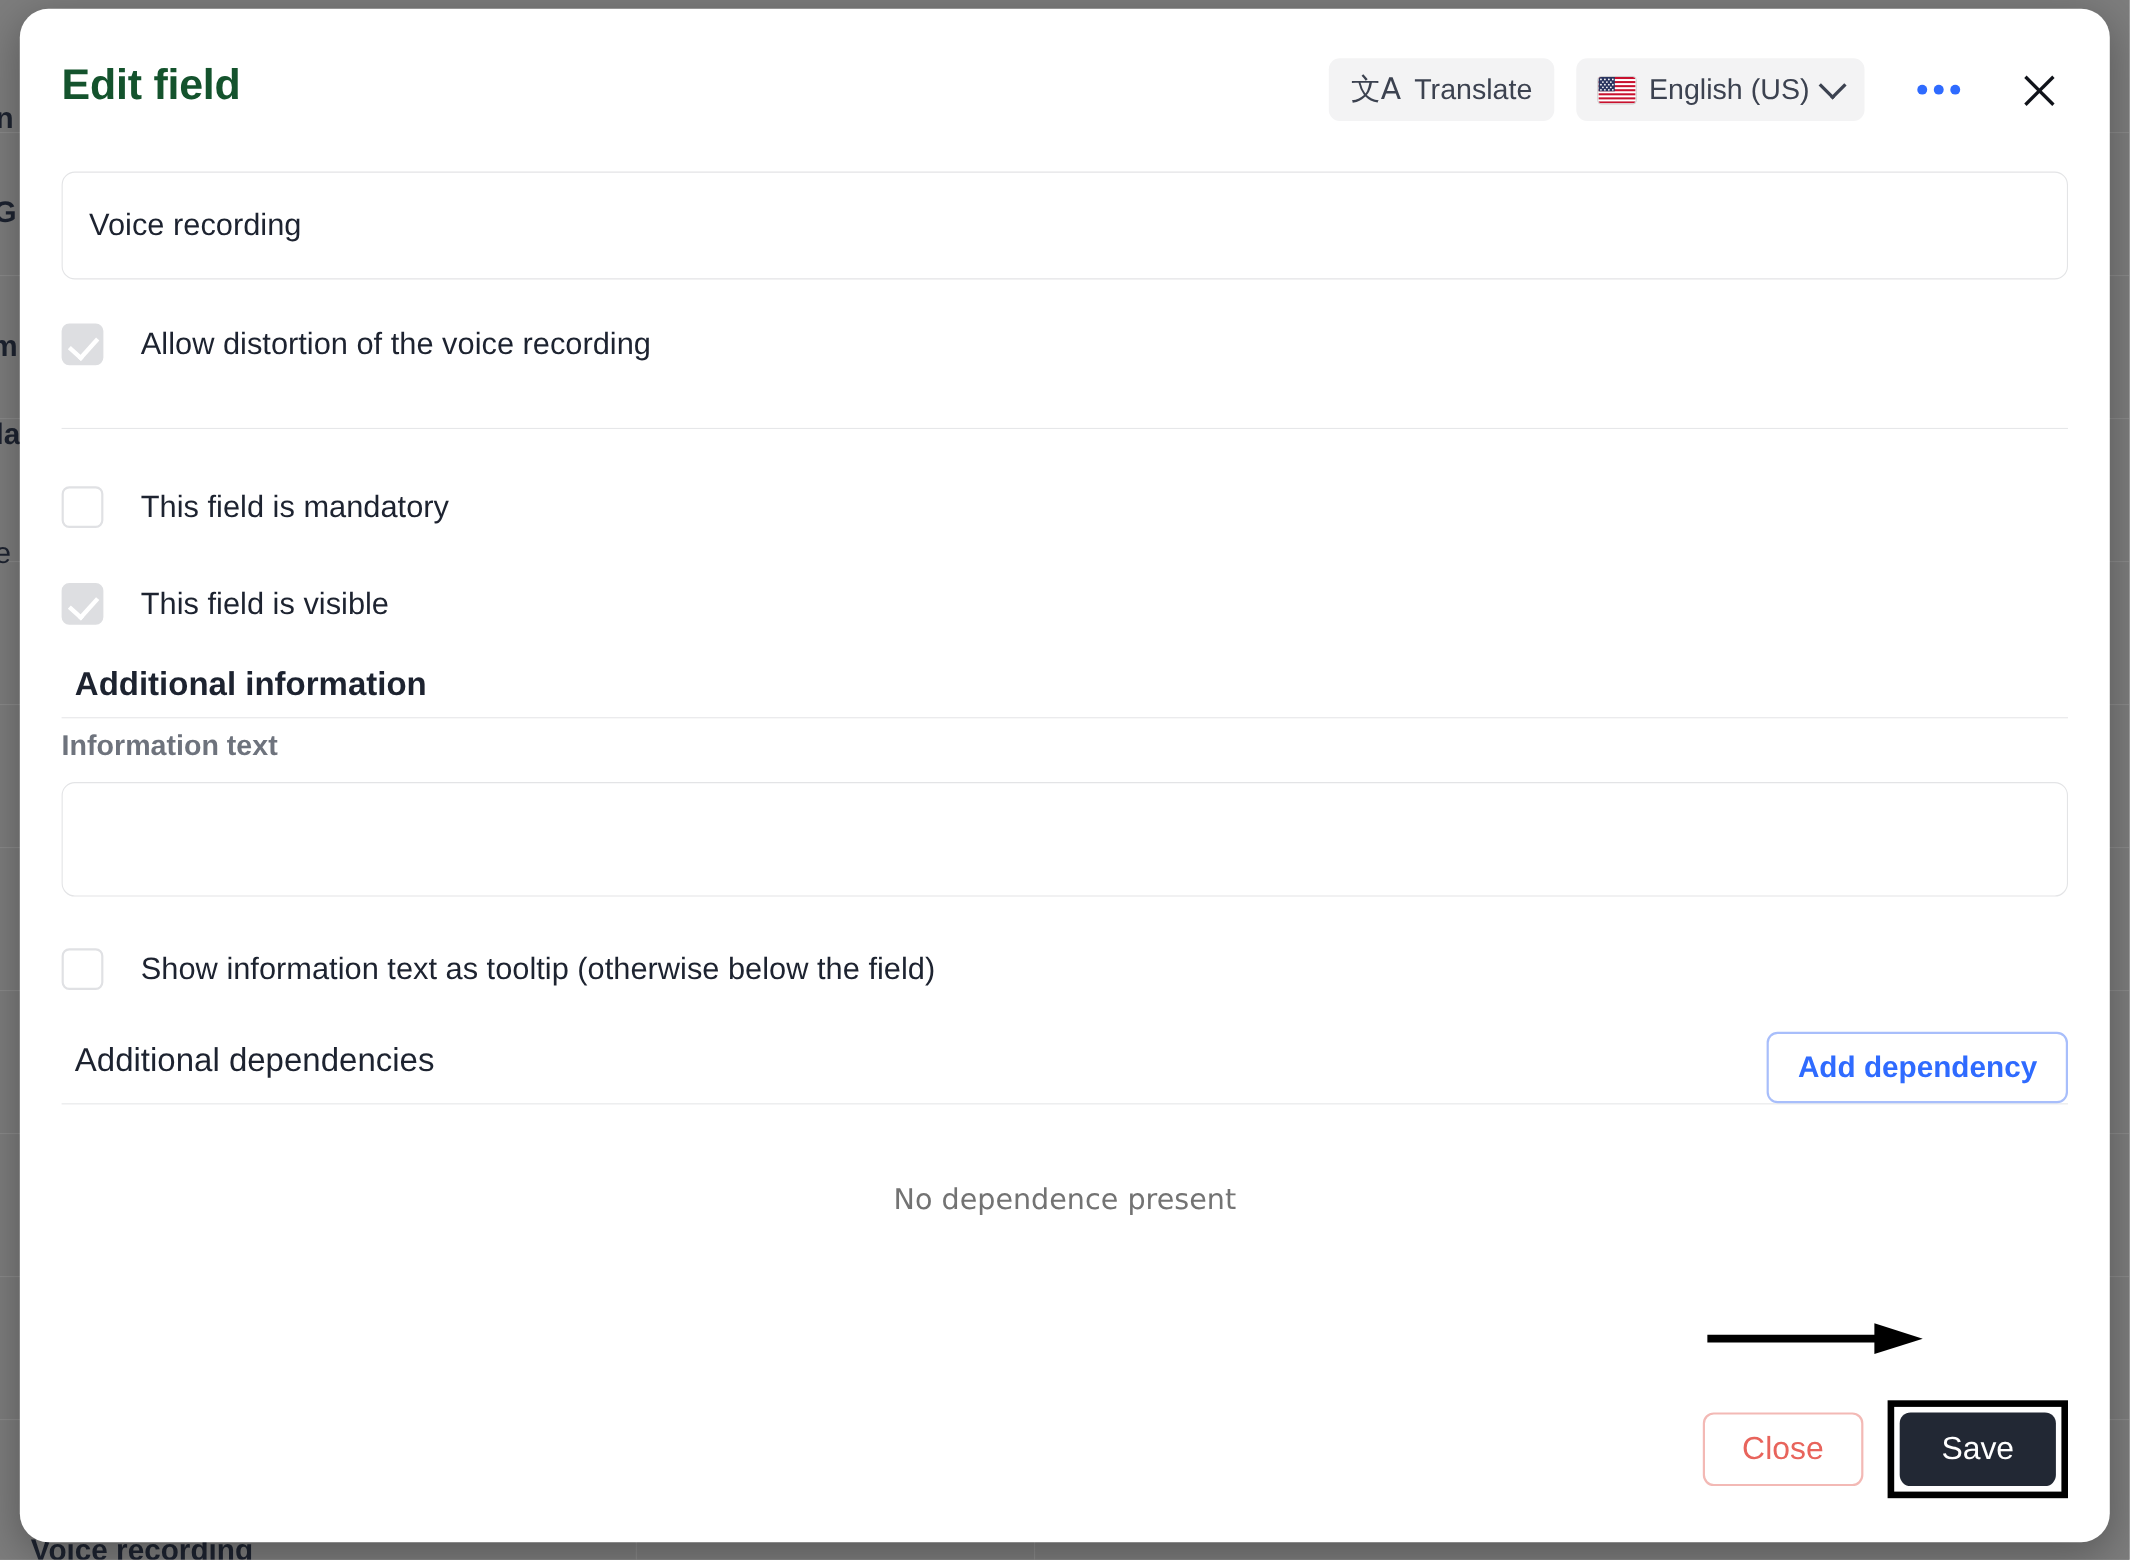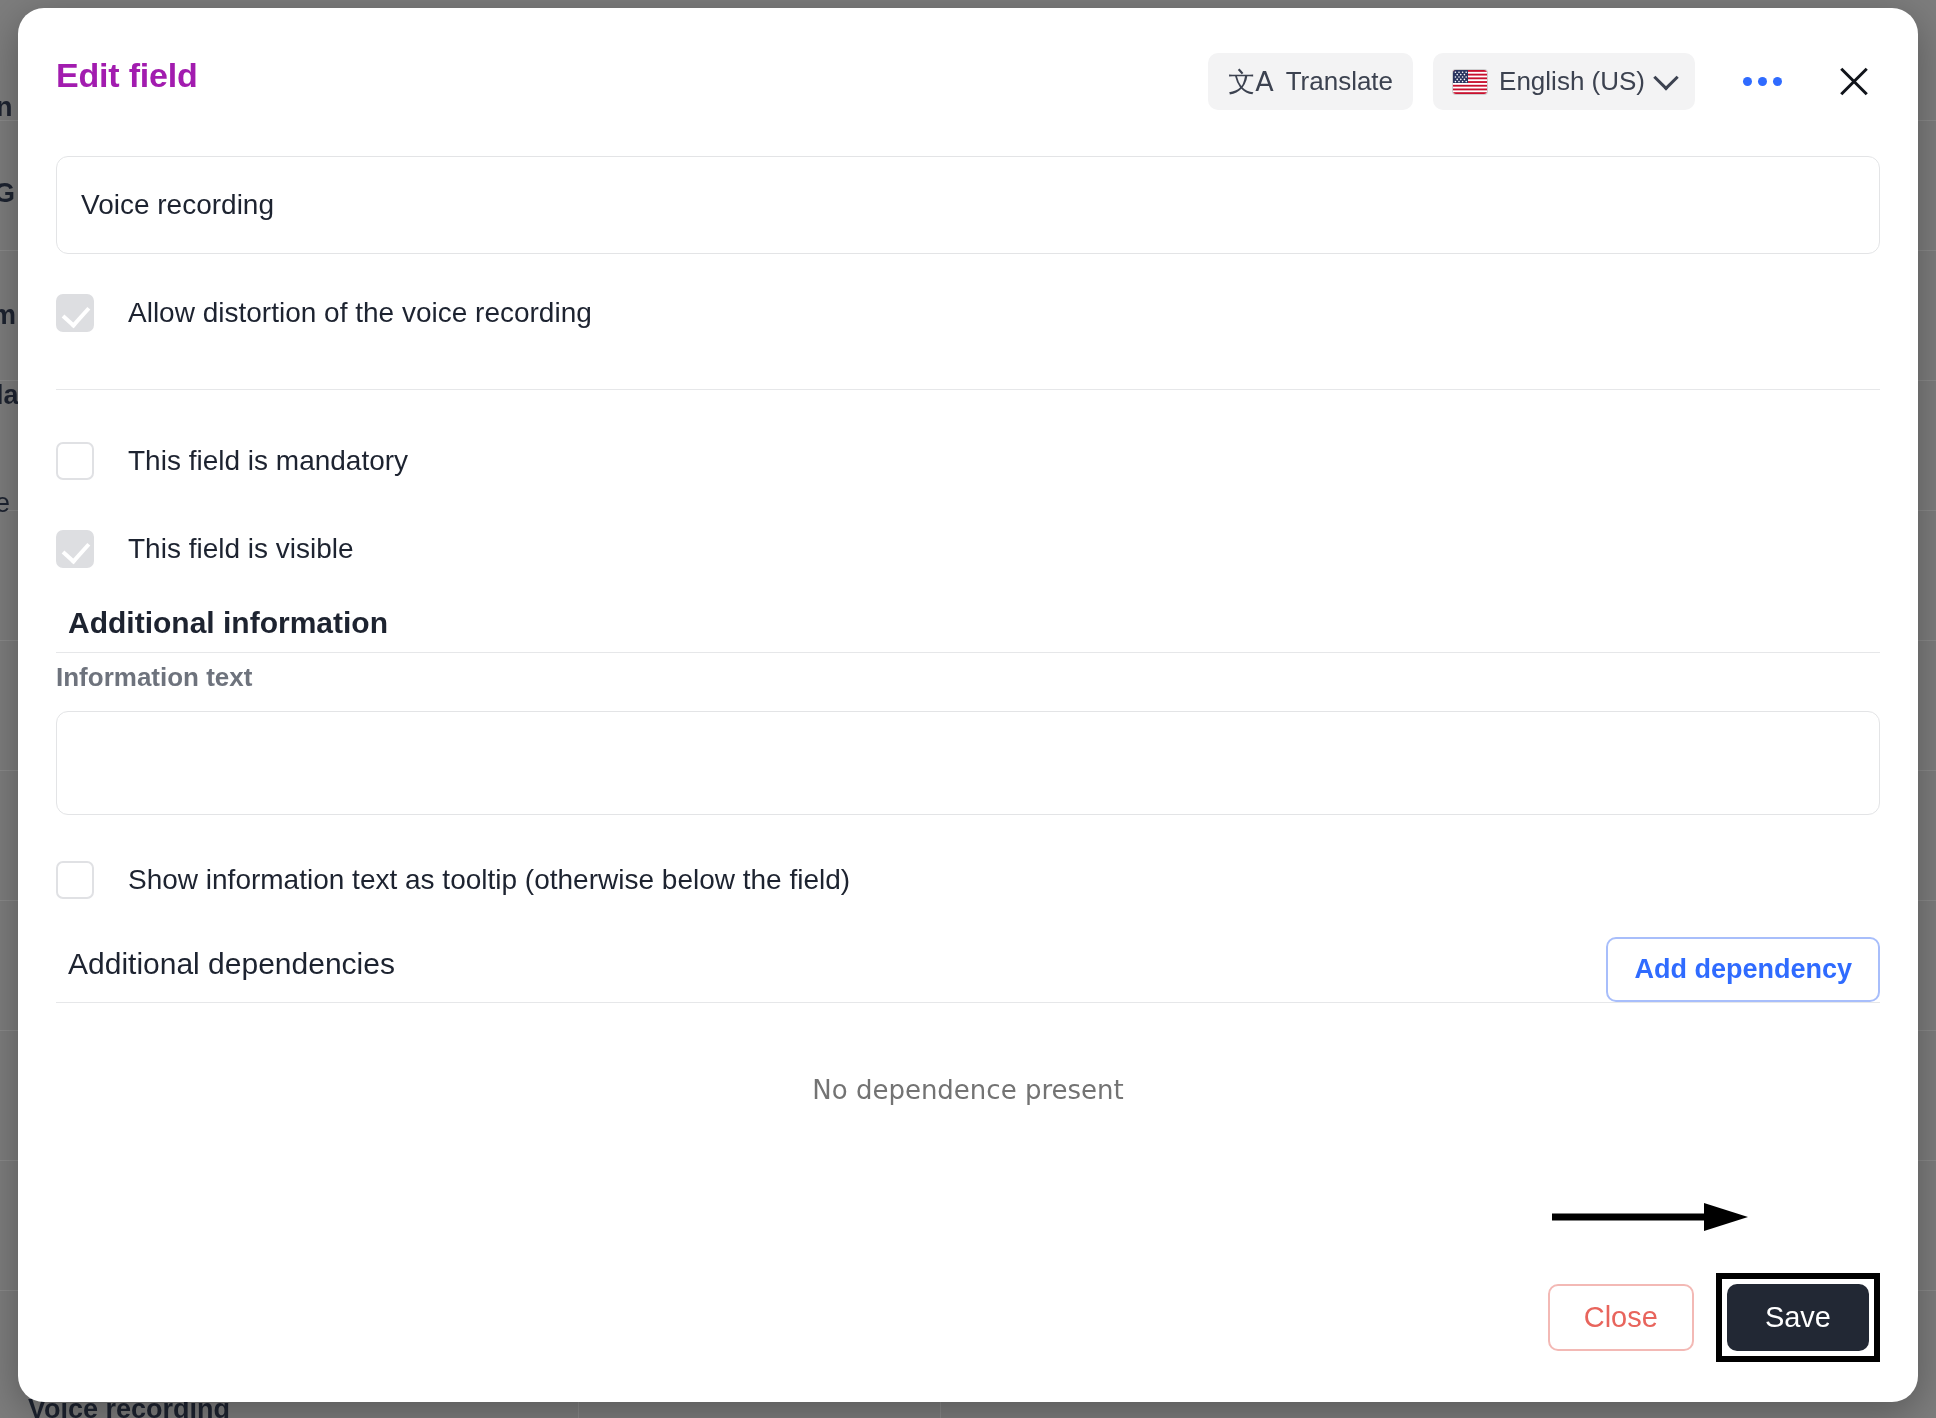--- a/index.html
+++ b/index.html
@@ -60,31 +60,31 @@
 
   
   #modal-header {
     position: relative;
     height: 130px;
   }
   #dialog-title {
     position: absolute;
     left: 38px;
     top: 48px;
-    font-size: 34px;
+    font-size: 39px;
     font-weight: 700;
-    color: #a21caf;
+    color: #14532d;
     letter-spacing: -0.2px;
   }
   #header-actions {
     position: absolute;
     right: 36px;
     top: 45px;
     display: flex;
-    align-items: flex-start;
+    align-items: flex-end;
     gap: 0px;
   }
   .pill-btn {
     display: flex;
     align-items: center;
     gap: 12px;
     height: 57px;
     padding: 0 20px;
     border-radius: 10px;
     background: #f3f3f4;

